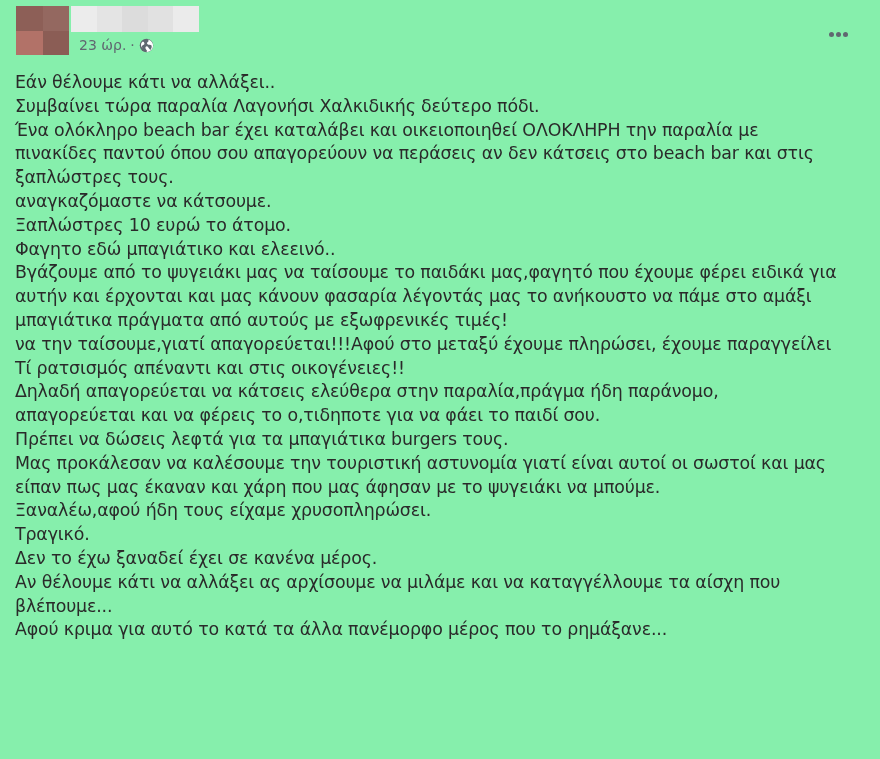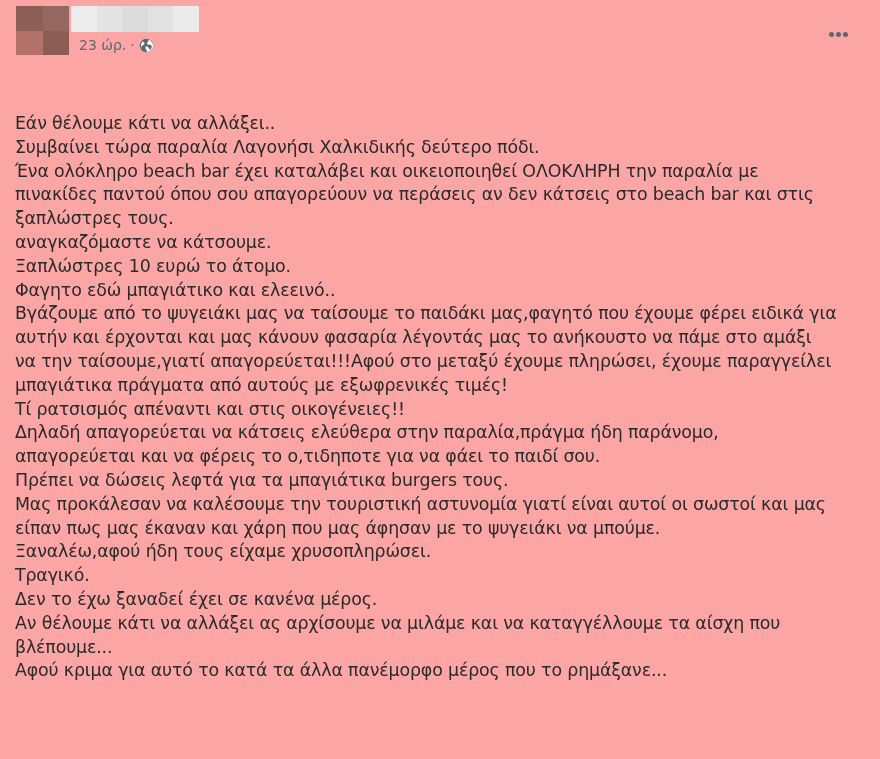--- a/index.html
+++ b/index.html
@@ -12,21 +12,21 @@
       height: 759px;
       overflow: hidden;
       position: relative;
       font-family: "DejaVu Sans", "Liberation Sans", sans-serif;
       color: #1c1e21;
     }
     .post {
       position: absolute;
       left: 0; top: 0;
       width: 880px; height: 759px;
-      background: #fca5a5;
+      background: #86efac;
     }
     .header {
       position: absolute;
       left: 16px; top: 6px;
       height: 50px;
       width: 848px;
     }
     .avatar {
       position: absolute;
       left: 0; top: 0;
@@ -90,21 +90,20 @@
     }
     .body-text {
       position: absolute;
       left: 15px;
       top: 71px;
       width: 860px;
       font-size: 17.4px;
       line-height: 23.8px;
       color: #2a2a2a;
       letter-spacing: -0.15px;
-      margin-top: 41px;
     }
     .line {
       white-space: nowrap;
       display: block;
     }
   </style>
 </head>
 <body>
 
 <div class="post">
@@ -146,22 +145,22 @@
     <span class="line">Εάν θέλουμε κάτι να αλλάξει..</span>
     <span class="line">Συμβαίνει τώρα παραλία Λαγονήσι Χαλκιδικής δεύτερο πόδι.</span>
     <span class="line">Ένα ολόκληρο beach bar έχει καταλάβει και οικειοποιηθεί ΟΛΟΚΛΗΡΗ την παραλία με</span>
     <span class="line">πινακίδες παντού όπου σου απαγορεύουν να περάσεις αν δεν κάτσεις στο beach bar και στις</span>
     <span class="line">ξαπλώστρες τους.</span>
     <span class="line">αναγκαζόμαστε να κάτσουμε.</span>
     <span class="line">Ξαπλώστρες 10 ευρώ το άτομο.</span>
     <span class="line">Φαγητο εδώ μπαγιάτικο και ελεεινό..</span>
     <span class="line">Βγάζουμε από το ψυγειάκι μας να ταίσουμε το παιδάκι μας,φαγητό που έχουμε φέρει ειδικά για</span>
     <span class="line">αυτήν και έρχονται και μας κάνουν φασαρία λέγοντάς μας το ανήκουστο να πάμε στο αμάξι</span>
+    <span class="line">μπαγιάτικα πράγματα από αυτούς με εξωφρενικές τιμές!</span>
     <span class="line">να την ταίσουμε,γιατί απαγορεύεται!!!Αφού στο μεταξύ έχουμε πληρώσει, έχουμε παραγγείλει</span>
-    <span class="line">μπαγιάτικα πράγματα από αυτούς με εξωφρενικές τιμές!</span>
     <span class="line">Τί ρατσισμός απέναντι και στις οικογένειες!!</span>
     <span class="line">Δηλαδή απαγορεύεται να κάτσεις ελεύθερα στην παραλία,πράγμα ήδη παράνομο,</span>
     <span class="line">απαγορεύεται και να φέρεις το ο,τιδηποτε για να φάει το παιδί σου.</span>
     <span class="line">Πρέπει να δώσεις λεφτά για τα μπαγιάτικα burgers τους.</span>
     <span class="line">Μας προκάλεσαν να καλέσουμε την τουριστική αστυνομία γιατί είναι αυτοί οι σωστοί και μας</span>
     <span class="line">είπαν πως μας έκαναν και χάρη που μας άφησαν με το ψυγειάκι να μπούμε.</span>
     <span class="line">Ξαναλέω,αφού ήδη τους είχαμε χρυσοπληρώσει.</span>
     <span class="line">Τραγικό.</span>
     <span class="line">Δεν το έχω ξαναδεί έχει σε κανένα μέρος.</span>
     <span class="line">Αν θέλουμε κάτι να αλλάξει ας αρχίσουμε να μιλάμε και να καταγγέλλουμε τα αίσχη που</span>

